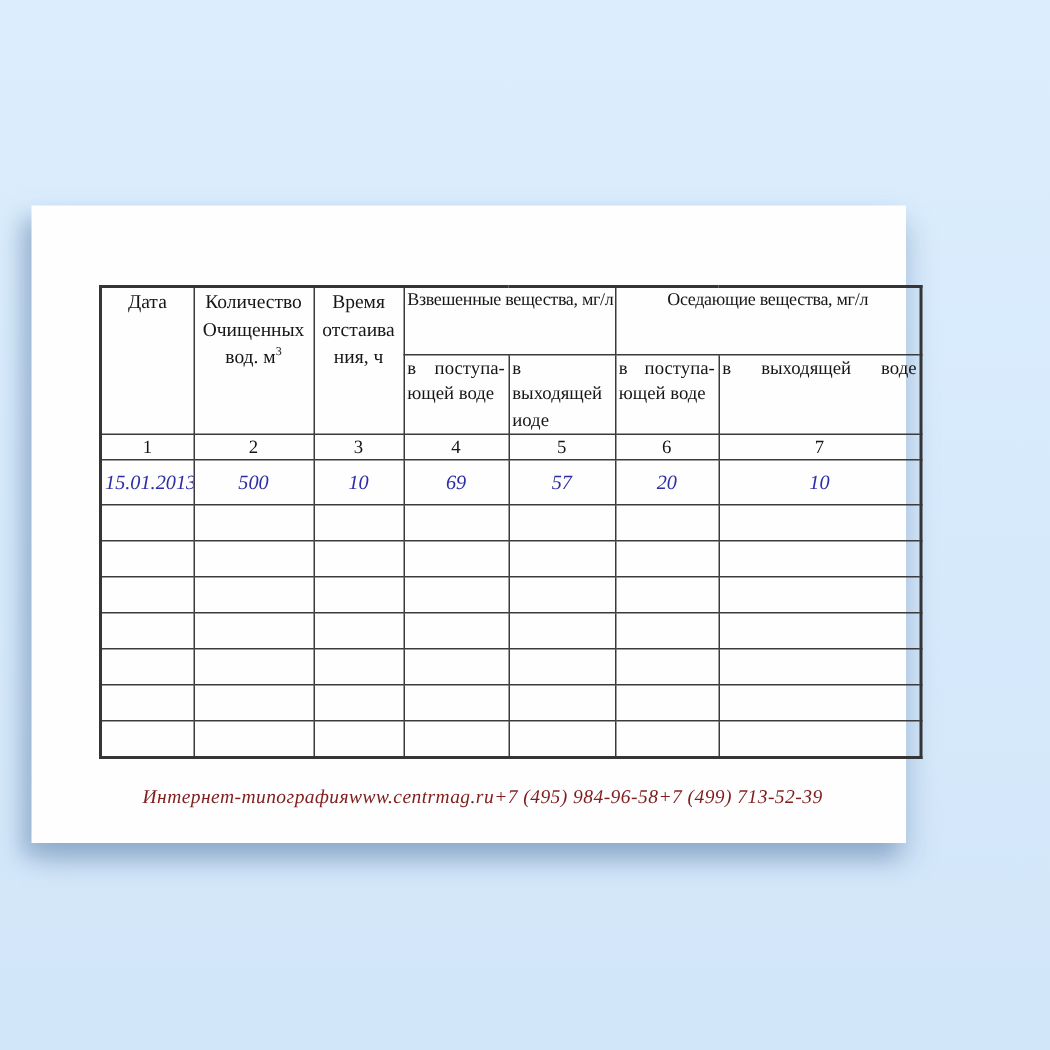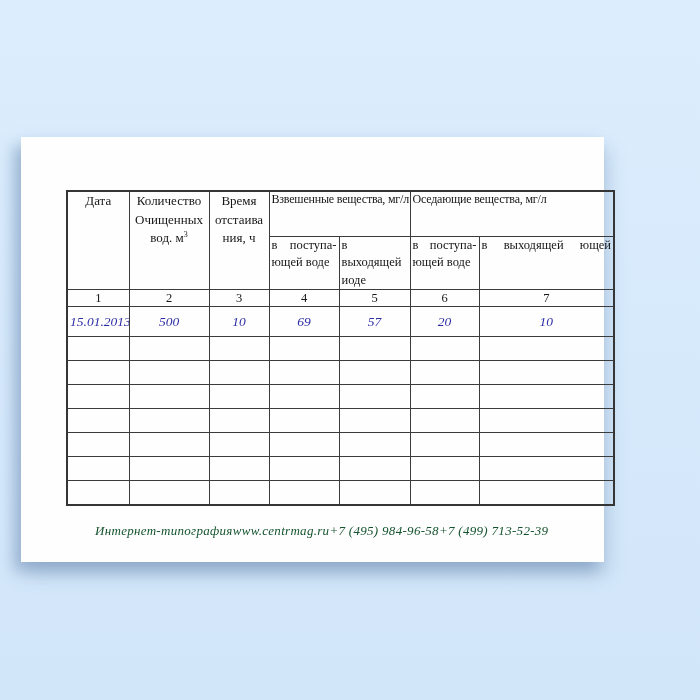--- a/index.html
+++ b/index.html
@@ -20,33 +20,33 @@
   }
   .form th,.form td{
     border:1.5px solid #3b3b3b;padding:0 2px;font-weight:normal;overflow:hidden;
   }
   tr.r-head{height:45px;}
   tr.r-sub{height:42px;}
   tr.r-num{height:17px;}
   tr.r-data{height:30px;padding-left:28px;}
   tr.r-empty{height:24px;}
   .hcell{vertical-align:top;text-align:center;font-size:13px;line-height:18.5px;padding-top:2px;}
-  .gcell{vertical-align:top;text-align:left;font-size:12px;letter-spacing:-0.2px;white-space:nowrap;padding-top:3px;}
+  .gcell{vertical-align:top;text-align:center;font-size:12px;letter-spacing:-0.2px;white-space:nowrap;padding-top:3px;}
   .scell{vertical-align:top;font-size:12.5px;line-height:17.5px;padding:2px 2px 0 2px;}
   .jl{text-align:justify;text-align-last:justify;}
   .ll{text-align:left;}
   .ncell{text-align:center;font-size:12.5px;vertical-align:middle;}
   .dcell{
     text-align:center;vertical-align:middle;
     font-style:italic;font-weight:600;font-size:13.5px;color:#2d2da6;
   }
   sup{font-size:8px;line-height:0;}
   .watermark{
     position:absolute;left:74px;top:386px;width:520px;
-    font-style:italic;font-size:13px;color:#14532d;letter-spacing:.3px;
+    font-style:italic;font-size:13px;color:#7f1d1d;letter-spacing:.3px;
     white-space:nowrap;
   }
   .watermark span{margin-right:0;}
   .wm-brand{margin-right:12px;}
   .wm-site{margin-right:24px;}
   .wm-phone1{margin-right:14px;}
 </style>
 </head>
 <body>
 
@@ -89,21 +89,21 @@
       </th>
       <th class="scell">
         <div class="jl">в выходящей</div>
         <div class="ll">иоде</div>
       </th>
       <th class="scell">
         <div class="jl">в поступа-</div>
         <div class="ll">ющей воде</div>
       </th>
       <th class="scell">
-        <div class="jl">в выходящей ющей</div>
+        <div class="jl">в выходящей воде</div>
       </th>
     </tr>
 
     <tr class="r-num">
       <td class="ncell">1</td>
       <td class="ncell">2</td>
       <td class="ncell">3</td>
       <td class="ncell">4</td>
       <td class="ncell">5</td>
       <td class="ncell">6</td>

